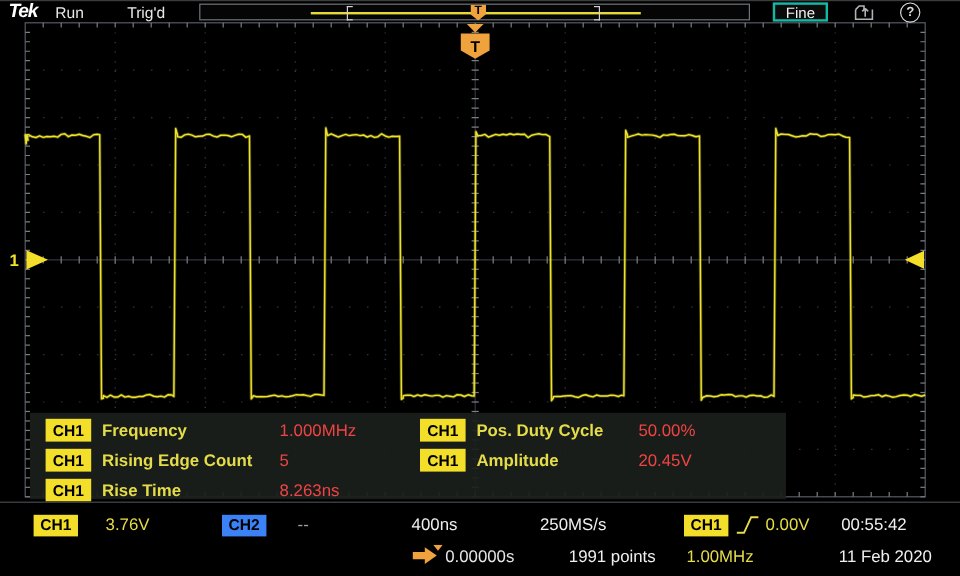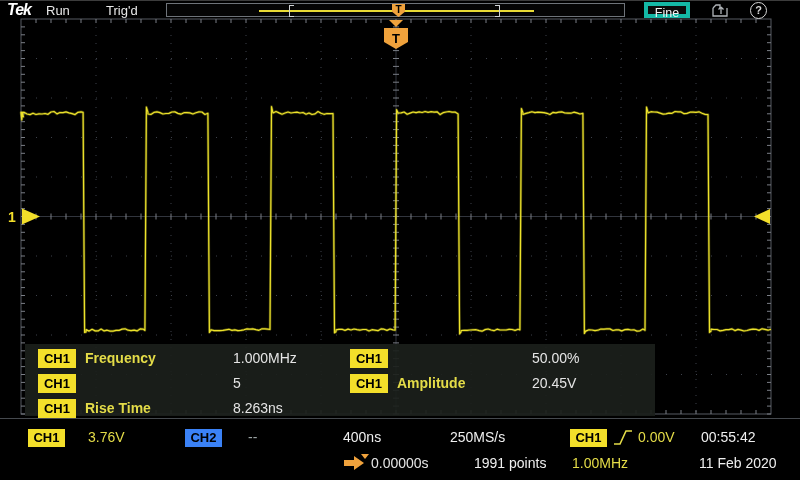--- a/index.html
+++ b/index.html
@@ -11,36 +11,36 @@
   .tek-logo{position:absolute;left:7px;top:0px;color:#fff;font-size:16px;font-weight:bold;font-style:italic;letter-spacing:-1px;}
   .tb-text{position:absolute;top:2px;color:#e8e8e8;font-size:13px;}
   #acqbar{position:absolute;left:166px;top:2px;width:459px;height:14px;border:1px solid #6f747a;background:#050505;box-sizing:border-box;}
   #acqline{position:absolute;left:92px;top:6px;width:275px;height:2px;background:#e8da35;}
   .acq-bracket{position:absolute;top:1px;width:4px;height:10px;border-top:1px solid #cfd3d6;border-bottom:1px solid #cfd3d6;}
   #acq-brL{left:122px;border-left:1px solid #cfd3d6;}
   #acq-brR{left:328px;border-right:1px solid #cfd3d6;}
   #acq-tmark{position:absolute;left:225px;top:0px;width:13px;height:13px;background:#f0a23c;
              clip-path:polygon(0 0,100% 0,100% 60%,50% 100%,0 60%);
              color:#000;font-size:10px;font-weight:bold;text-align:center;line-height:11px;}
-  #fine-btn{position:absolute;left:644px;top:1px;width:46px;height:16px;border:4px solid #14b8a6;background:#0b0b0b;
+  #fine-btn{position:absolute;left:644px;top:1px;width:46px;height:16px;border:2px solid #14b8a6;background:#0b0b0b;
             color:#f2f2f2;font-size:12.5px;text-align:center;line-height:15px;box-sizing:border-box;}
   #save-icn{position:absolute;left:711px;top:2px;}
   #help-icn{position:absolute;left:750px;top:1px;width:15px;height:15px;border:1.5px solid #d8d8d8;border-radius:50%;
             color:#d8d8d8;font-size:11px;font-weight:bold;text-align:center;line-height:15px;}
   
   #measpanel{position:absolute;left:25px;top:343px;width:630px;height:72px;background:rgba(27,31,27,0.92);z-index:4;}
   .mcol{position:absolute;top:0;height:72px;}
   #mcolL{left:13px;width:300px;}
   #mcolR{left:325px;width:300px;}
   .mrow{position:absolute;left:0;height:19px;width:100%;}
   .mrow.r0{top:5px}.mrow.r1{top:30px}.mrow.r2{top:55px}
   .ch-badge{position:absolute;left:0;top:0;width:38px;height:19px;background:#f3df2a;color:#000;
             font-size:13px;font-weight:bold;text-align:center;line-height:19px;}
   .mlabel{position:absolute;left:47px;top:1px;color:#e4dc48;font-size:14px;white-space:nowrap;font-weight:bold;}
-  .mvalue{position:absolute;top:1px;color:#e5e5e5;font-size:14px;white-space:nowrap;}
+  .mvalue{position:absolute;top:1px;color:#ef4444;font-size:14px;white-space:nowrap;}
   #mcolL .mvalue{left:195px;} #mcolR .mvalue{left:182px;}
   
   #statusbar{position:absolute;left:0;top:417px;width:800px;height:63px;background:#000;border-top:1px solid #45494e;z-index:6;}
   .sb{position:absolute;font-size:14px;white-space:nowrap;}
   .sb-badge{width:37px;height:18px;background:#f3df2a;color:#000;font-size:13px;font-weight:bold;text-align:center;line-height:18px;}
   .sb-badge.gray{background:#3b82f6;}
   .row1{top:10px;} .row2{top:36px;}
   .yel{color:#e4dc48;} .wht{color:#efefef;} .gry{color:#9aa2a2;} .org{color:#e5e5e5;}
 </style>
 </head>
@@ -399,31 +399,33 @@
 
   <div id="measpanel">
     <div id="mcolL" class="mcol">
       <div class="mrow r0">
         <span class="ch-badge">CH1</span>
         <span class="mlabel">Frequency</span>
         <span class="mvalue">1.000MHz</span>
       </div>
       <div class="mrow r1">
         <span class="ch-badge">CH1</span>
+        <span class="mlabel">Rising Edge Count</span>
         <span class="mvalue">5</span>
       </div>
       <div class="mrow r2">
         <span class="ch-badge">CH1</span>
         <span class="mlabel">Rise Time</span>
         <span class="mvalue">8.263ns</span>
       </div>
     </div>
     <div id="mcolR" class="mcol">
       <div class="mrow r0">
         <span class="ch-badge">CH1</span>
+        <span class="mlabel">Pos. Duty Cycle</span>
         <span class="mvalue">50.00%</span>
       </div>
       <div class="mrow r1">
         <span class="ch-badge">CH1</span>
         <span class="mlabel">Amplitude</span>
         <span class="mvalue">20.45V</span>
       </div>
     </div>
   </div>
 

